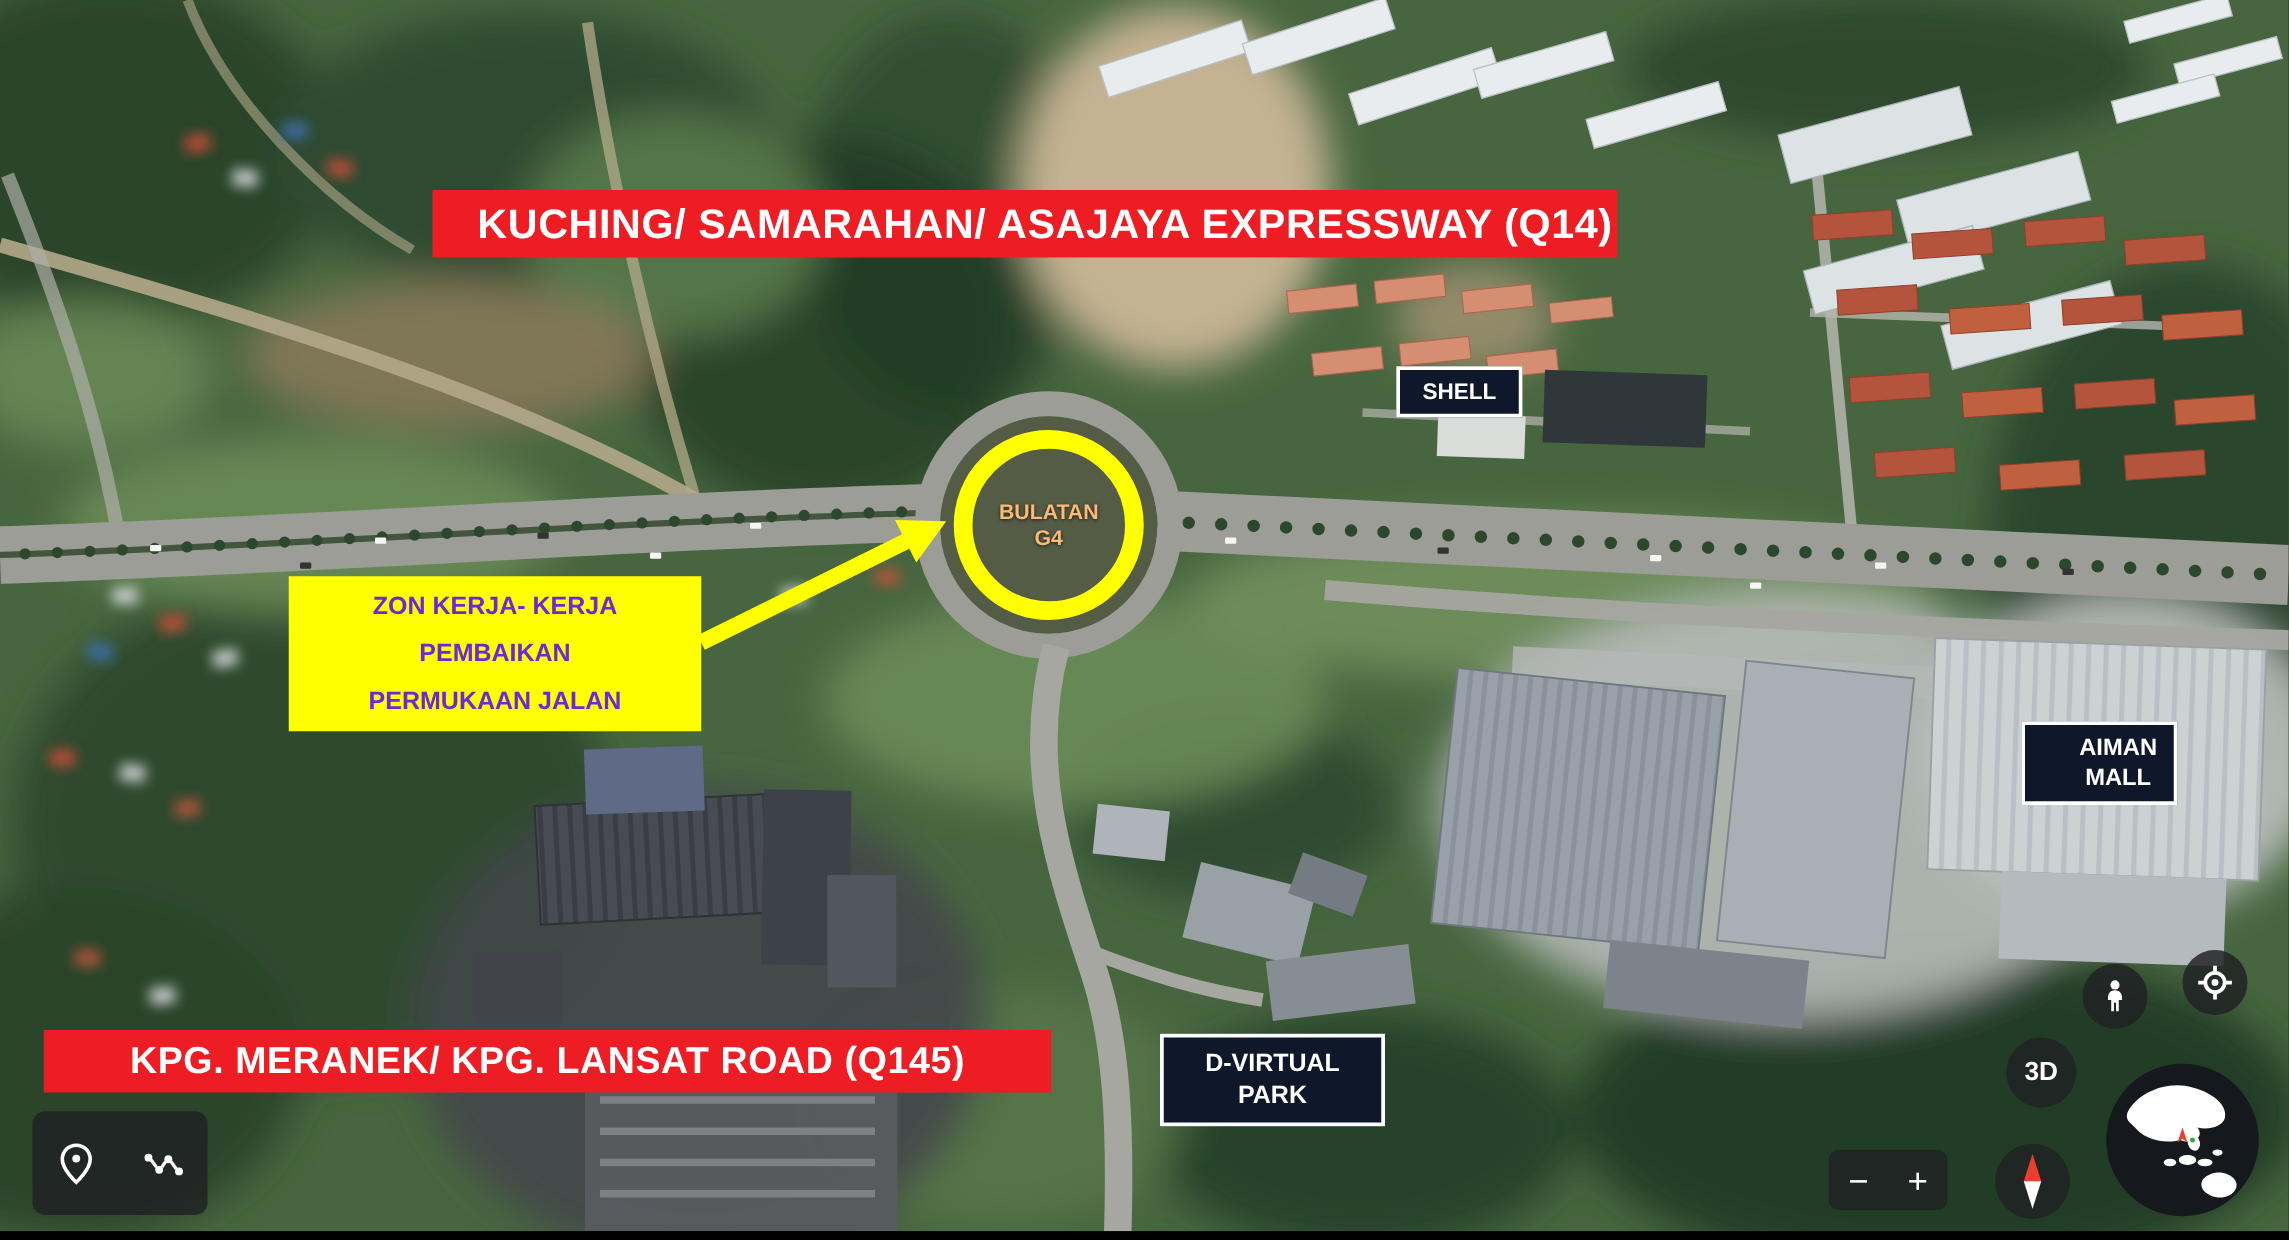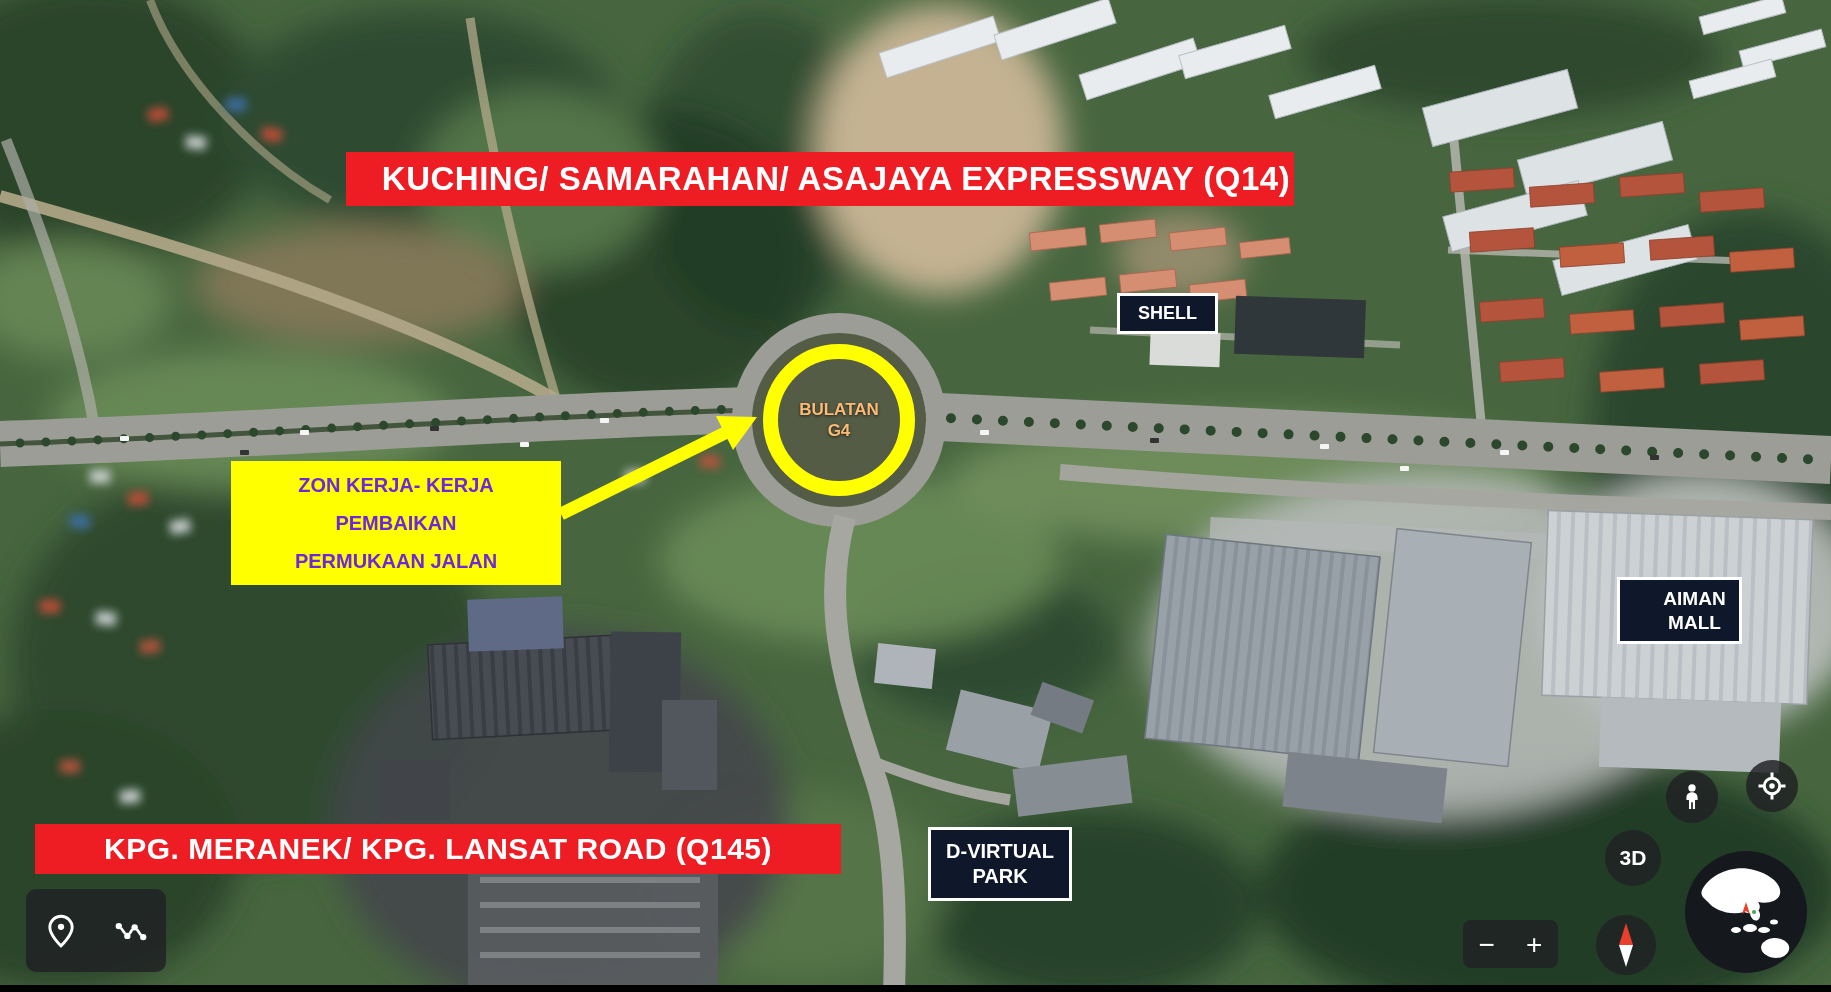--- a/index.html
+++ b/index.html
@@ -26,21 +26,21 @@
         display:flex;align-items:center;justify-content:center;}
   .ring .ring-label{color:#fdba74;font-weight:700;font-size:17px;line-height:21px;
         text-align:center;white-space:pre-line;text-shadow:0 1px 3px rgba(0,0,0,.7);}
 
   .bluelabel{position:absolute;background:#0f172a;border:3px solid #fff;
              color:#fff;font-weight:700;display:flex;align-items:center;
              justify-content:center;text-align:center;white-space:pre-line;
              line-height:1.25;}
   .lbl-shell{left:1117px;top:293px;width:101px;height:41px;font-size:18px;}
   .lbl-aiman{left:1617px;top:577px;width:125px;height:67px;font-size:19px;padding-left:30px;}
-  .lbl-dpark{left:928px;top:827px;width:144px;height:74px;font-size:20px;}
+  .lbl-dpark{left:928px;top:827px;width:180px;height:74px;font-size:20px;}
 
   .arrow-layer{position:absolute;left:0;top:0;pointer-events:none;}
 
   
   .panel{position:absolute;background:rgba(32,33,36,.84);border-radius:10px;
          display:flex;align-items:center;justify-content:space-around;}
   .tools{left:26px;top:889px;width:140px;height:83px;}
   .zoombar{left:1463px;top:920px;width:95px;height:48px;border-radius:8px;}
   .iconbtn{width:52px;height:52px;display:flex;align-items:center;
            justify-content:center;background:transparent;border:0;cursor:pointer;}

